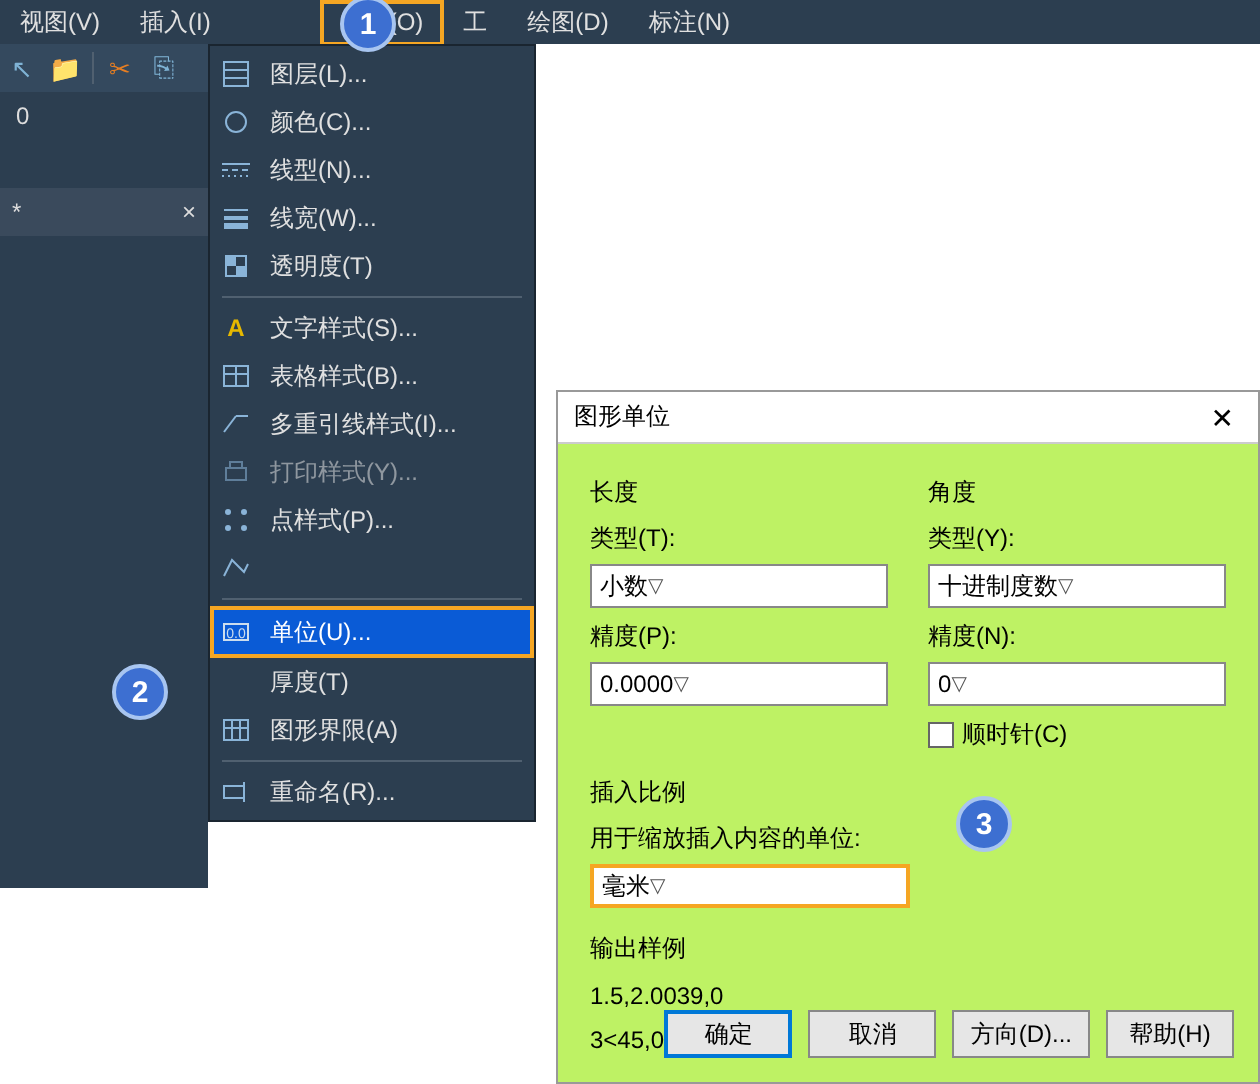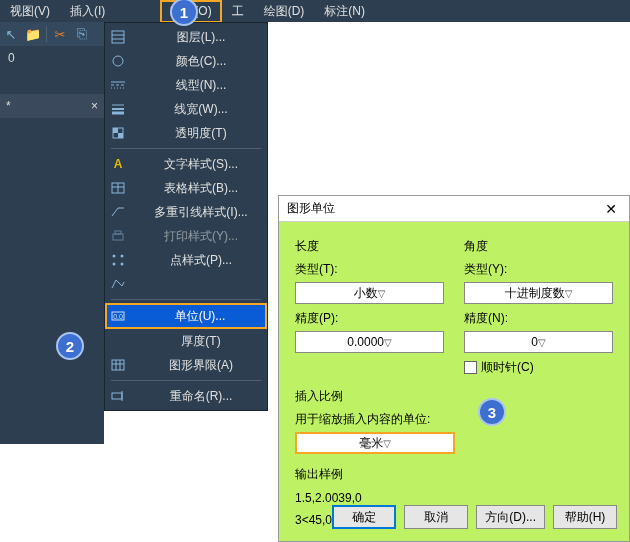--- a/index.html
+++ b/index.html
@@ -16,40 +16,40 @@
   .toolbar { background: #34495e; height: 24px; position: absolute; top: 22px; left: 0; width: 104px; display: flex; align-items: center; }
   .toolbar .tbtn { width: 22px; height: 20px; display: flex; align-items: center; justify-content: center; color: #7fb3d5; font-size: 13px; }
   .toolbar .sep { width: 1px; height: 16px; background: #506070; margin: 0 2px; }
   
   
   .leftarea { background: #2c3e50; position: absolute; top: 46px; left: 0; width: 104px; height: 398px; color: #ddd; }
   .leftrow1 { height: 24px; display: flex; align-items: center; padding: 0 8px; }
   .leftrow2 { height: 24px; display: flex; align-items: center; justify-content: space-between; padding: 0 6px; background: #3a4a5c; }
   
   
-  .dropdown { position: absolute; top: 22px; left: 104px; width: 164px; background: #2c3e50; color: #e0e0e0; border: 1px solid #1a2530; padding-top: 2px; padding-bottom: 2px; text-align: center; }
+  .dropdown { position: absolute; top: 22px; left: 104px; width: 164px; background: #2c3e50; color: #e0e0e0; border: 1px solid #1a2530; padding-top: 2px; padding-bottom: 2px; }
   .dditem { display: flex; align-items: center; height: 24px; padding-left: 4px; gap: 8px; }
   .dditem.highlighted { background: #0a5bd6; border: 2px solid #f5a623; height: 26px; padding-left: 2px; }
   .ddicon { width: 18px; height: 18px; display: flex; align-items: center; justify-content: center; color: #8ab4d8; flex-shrink: 0; }
   .ddicon svg { width: 16px; height: 16px; }
   .ddlabel { flex: 1; }
   .ddsep { height: 1px; background: #506070; margin: 3px 6px; }
   
   
   .badge { position: absolute; width: 28px; height: 28px; border-radius: 50%; background: #3d6fd1; border: 2px solid #a8c5f0; color: #fff; display: flex; align-items: center; justify-content: center; font-size: 15px; font-weight: bold; z-index: 50; }
   
   
   .dialog { position: absolute; top: 195px; left: 278px; width: 352px; height: 347px; background: #bef264; border: 1px solid #999; }
   .dlgtitle { height: 26px; display: flex; align-items: center; justify-content: space-between; padding: 0 8px; border-bottom: 1px solid #ccc; background: #fff; }
   .dlgclose { font-size: 14px; cursor: pointer; padding: 0 4px; }
   .dlgbody { padding: 10px 16px; }
   .dlgrow { display: flex; gap: 20px; }
   .dlgcol { flex: 1; }
   .fldlabel { margin-bottom: 4px; margin-top: 6px; }
-  .sel { width: 100%; height: 22px; border: 1px solid #888; background: #fff; padding: 0 4px; font-size: 12px; display: flex; align-items: center; justify-content: center; }
+  .sel { width: 100%; height: 22px; border: 1px solid #888; background: #fff; padding: 0 4px; font-size: 12px; display: flex; align-items: center; justify-content: flex-start; }
   .sel .chev { font-size: 10px; color: #555; }
   .chk { display: flex; align-items: center; gap: 4px; margin-top: 6px; }
   .chkbox { width: 13px; height: 13px; border: 1px solid #666; background: #fff; }
   .dlgsel-orange { border: 2px solid #f5a623; }
   .dlgout { margin-top: 8px; font-size: 12px; color: #000; }
   .dlgbtns { position: absolute; bottom: 12px; left: 12px; right: 12px; display: flex; gap: 8px; justify-content: flex-end; }
   .dbtn { min-width: 64px; height: 24px; border: 1px solid #888; background: #e6e6e6; display: flex; align-items: center; justify-content: center; padding: 0 8px; cursor: pointer; }
   .dbtn.primary { border: 2px solid #0078d7; background: #e6e6e6; }
 </style>
 </head>

